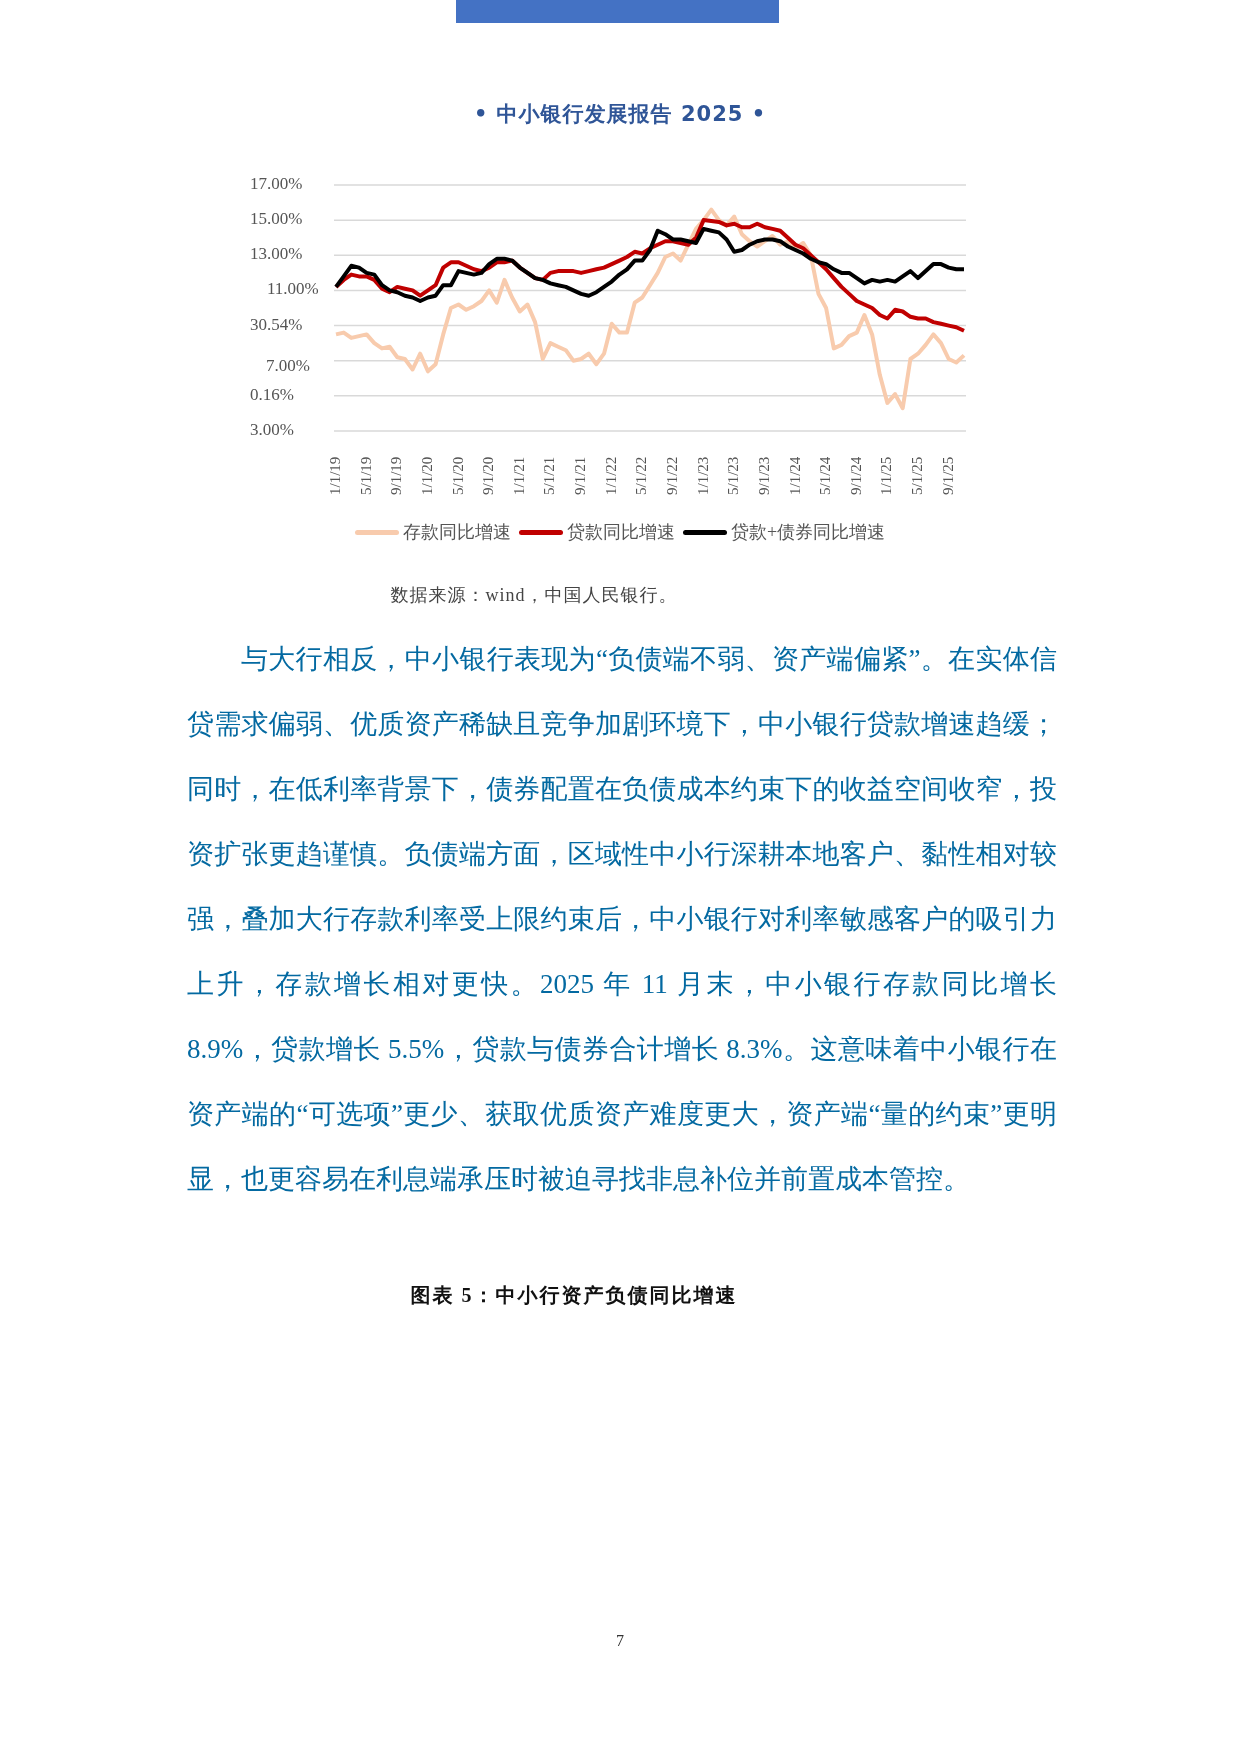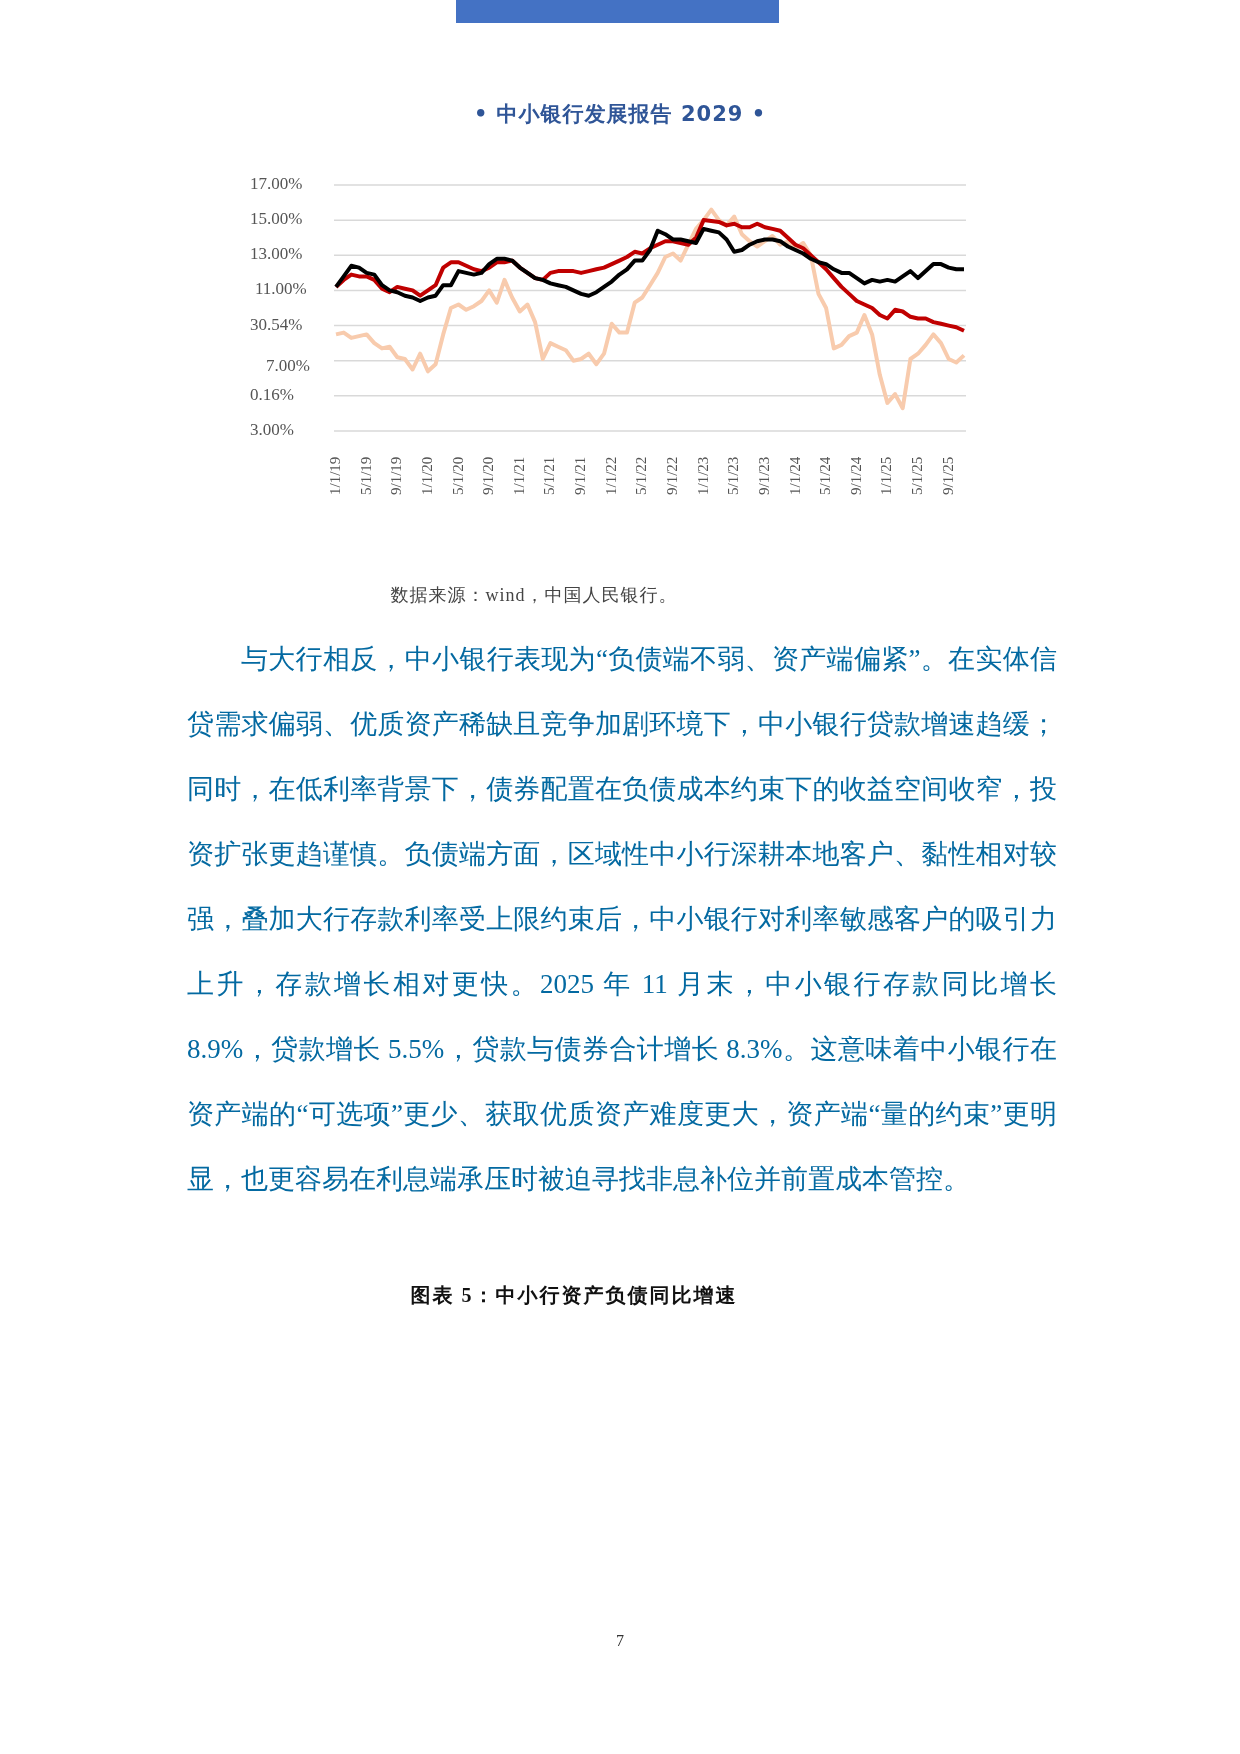--- a/index.html
+++ b/index.html
@@ -21,41 +21,41 @@
   .source { position:absolute; left:0; width:1068px; top:583px; text-align:center; font-size:18px; color:#444; letter-spacing:1px; }
   .body-text { position:absolute; left:187px; top:627px; width:870px; font-size:27px; line-height:65px; text-align:justify; color:#0369a1; }
   .body-text p { margin:0; text-indent:54px; }
   .figure-caption { position:absolute; left:0; width:1148px; top:1282px; text-align:center; font-size:20px; font-weight:bold; letter-spacing:2px; }
   .page-number { position:absolute; left:0; width:1240px; top:1632px; text-align:center; font-size:16px; color:#333; }
 </style>
 </head>
 <body>
 
 <div class="top-bar"></div>
-<div class="running-header">• 中小银行发展报告 2029 •</div>
+<div class="running-header">• 中小银行发展报告 2025 •</div>
 
 <div class="chart">
   <svg id="chart-svg" width="740" height="380">
       <line x1="84" x2="716" y1="20" y2="20" stroke="#d9d9d9" stroke-width="1.5"></line>
       <line x1="84" x2="716" y1="55.14285714285717" y2="55.14285714285717" stroke="#d9d9d9" stroke-width="1.5"></line>
       <line x1="84" x2="716" y1="90.28571428571428" y2="90.28571428571428" stroke="#d9d9d9" stroke-width="1.5"></line>
       <line x1="84" x2="716" y1="125.42857142857144" y2="125.42857142857144" stroke="#d9d9d9" stroke-width="1.5"></line>
       <line x1="84" x2="716" y1="160.57142857142858" y2="160.57142857142858" stroke="#d9d9d9" stroke-width="1.5"></line>
       <line x1="84" x2="716" y1="195.71428571428572" y2="195.71428571428572" stroke="#d9d9d9" stroke-width="1.5"></line>
       <line x1="84" x2="716" y1="230.85714285714286" y2="230.85714285714286" stroke="#d9d9d9" stroke-width="1.5"></line>
       <line x1="84" x2="716" y1="266" y2="266" stroke="#d9d9d9" stroke-width="1.5"></line>
       <polyline points="86.0,169.4 93.7,167.6 101.3,172.9 109.0,171.1 116.6,169.4 124.3,178.1 132.0,183.4 139.6,181.7 147.3,192.2 154.9,194.0 162.6,204.5 170.2,188.7 177.9,206.3 185.6,199.2 193.2,169.4 200.9,143.0 208.5,139.5 216.2,144.8 223.9,141.2 231.5,136.0 239.2,125.4 246.8,137.7 254.5,114.9 262.1,132.5 269.8,146.5 277.5,139.5 285.1,157.1 292.8,194.0 300.4,178.1 308.1,181.7 315.8,185.2 323.4,195.7 331.1,194.0 338.7,188.7 346.4,199.2 354.0,188.7 361.7,158.8 369.4,167.6 377.0,167.6 384.7,137.7 392.3,132.5 400.0,120.2 407.7,107.9 415.3,92.0 423.0,88.5 430.6,95.6 438.3,79.7 446.0,63.9 453.6,55.1 461.3,44.6 468.9,55.1 476.6,60.4 484.2,51.6 491.9,69.2 499.6,76.2 507.2,81.5 514.9,76.2 522.5,71.0 530.2,79.7 537.9,76.2 545.5,83.3 553.2,78.0 560.8,90.3 568.5,128.9 576.1,143.0 583.8,183.4 591.5,179.9 599.1,171.1 606.8,167.6 614.4,150.0 622.1,169.4 629.8,209.8 637.4,237.9 645.1,229.1 652.7,243.2 660.4,194.0 668.0,188.7 675.7,179.9 683.4,169.4 691.0,178.1 698.7,194.0 706.3,197.5 714.0,190.4" fill="none" stroke="#f8cbad" stroke-width="4" stroke-linejoin="round"></polyline>
       <polyline points="86.0,121.9 93.7,114.9 101.3,109.6 109.0,111.4 116.6,111.4 124.3,114.9 132.0,123.7 139.6,127.2 147.3,121.9 154.9,123.7 162.6,125.4 170.2,130.7 177.9,125.4 185.6,120.2 193.2,102.6 200.9,97.3 208.5,97.3 216.2,100.8 223.9,104.3 231.5,106.1 239.2,102.6 246.8,97.3 254.5,97.3 262.1,95.6 269.8,102.6 277.5,107.9 285.1,113.1 292.8,114.9 300.4,107.9 308.1,106.1 315.8,106.1 323.4,106.1 331.1,107.9 338.7,106.1 346.4,104.3 354.0,102.6 361.7,99.1 369.4,95.6 377.0,92.0 384.7,86.8 392.3,88.5 400.0,83.3 407.7,79.7 415.3,76.2 423.0,76.2 430.6,78.0 438.3,79.7 446.0,72.7 453.6,55.1 461.3,56.0 468.9,56.9 476.6,60.4 484.2,58.7 491.9,62.2 499.6,62.2 507.2,58.7 514.9,62.2 522.5,63.9 530.2,65.7 537.9,72.7 545.5,79.7 553.2,83.3 560.8,90.3 568.5,97.3 576.1,104.3 583.8,113.1 591.5,121.9 599.1,128.9 606.8,136.0 614.4,139.5 622.1,143.0 629.8,150.0 637.4,153.5 645.1,144.8 652.7,146.5 660.4,151.8 668.0,153.5 675.7,153.5 683.4,157.1 691.0,158.8 698.7,160.6 706.3,162.3 714.0,165.8" fill="none" stroke="#c00000" stroke-width="4" stroke-linejoin="round"></polyline>
       <polyline points="86.0,121.9 93.7,111.4 101.3,100.8 109.0,102.6 116.6,107.9 124.3,109.6 132.0,120.2 139.6,125.4 147.3,127.2 154.9,130.7 162.6,132.5 170.2,136.0 177.9,132.5 185.6,130.7 193.2,120.2 200.9,120.2 208.5,106.1 216.2,107.9 223.9,109.6 231.5,107.9 239.2,99.1 246.8,93.8 254.5,93.8 262.1,95.6 269.8,102.6 277.5,107.9 285.1,113.1 292.8,114.9 300.4,118.4 308.1,120.2 315.8,121.9 323.4,125.4 331.1,128.9 338.7,130.7 346.4,127.2 354.0,121.9 361.7,116.6 369.4,109.6 377.0,104.3 384.7,95.6 392.3,95.6 400.0,85.0 407.7,65.7 415.3,69.2 423.0,74.5 430.6,74.5 438.3,76.2 446.0,78.0 453.6,63.9 461.3,65.7 468.9,67.4 476.6,74.5 484.2,86.8 491.9,85.0 499.6,79.7 507.2,76.2 514.9,74.5 522.5,74.5 530.2,76.2 537.9,81.5 545.5,85.0 553.2,88.5 560.8,93.8 568.5,97.3 576.1,99.1 583.8,104.3 591.5,107.9 599.1,107.9 606.8,113.1 614.4,118.4 622.1,114.9 629.8,116.6 637.4,114.9 645.1,116.6 652.7,111.4 660.4,106.1 668.0,113.1 675.7,106.1 683.4,99.1 691.0,99.1 698.7,102.6 706.3,104.3 714.0,104.3" fill="none" stroke="#000000" stroke-width="4" stroke-linejoin="round"></polyline>
     </svg>
   <div id="ylabels">
       <div class="ylab" style="left: 0px; top: 9px;">17.00%</div>
       <div class="ylab" style="left: 0px; top: 44.1429px;">15.00%</div>
       <div class="ylab" style="left: 0px; top: 79.2857px;">13.00%</div>
-      <div class="ylab" style="left: 5px; top: 114.429px;">11.00%</div>
+      <div class="ylab" style="left: 17px; top: 114.429px;">11.00%</div>
       <div class="ylab" style="left: 0px; top: 149.571px;">30.54%</div>
       <div class="ylab" style="left: 16px; top: 184.714px; margin-top: 6px;">7.00%</div>
       <div class="ylab" style="left: 0px; top: 219.857px;">0.16%</div>
       <div class="ylab" style="left: 0px; top: 255px;">3.00%</div>
     </div>
   <div id="xlabels">
       <div class="xlab" style="left: 77px; top: 330px;">1/1/19</div>
       <div class="xlab" style="left: 107.634px; top: 330px;">5/1/19</div>
       <div class="xlab" style="left: 138.268px; top: 330px;">9/1/19</div>
       <div class="xlab" style="left: 168.902px; top: 330px;">1/1/20</div>
@@ -70,20 +70,34 @@
       <div class="xlab" style="left: 444.61px; top: 330px;">1/1/23</div>
       <div class="xlab" style="left: 475.244px; top: 330px;">5/1/23</div>
       <div class="xlab" style="left: 505.878px; top: 330px;">9/1/23</div>
       <div class="xlab" style="left: 536.512px; top: 330px;">1/1/24</div>
       <div class="xlab" style="left: 567.146px; top: 330px;">5/1/24</div>
       <div class="xlab" style="left: 597.78px; top: 330px;">9/1/24</div>
       <div class="xlab" style="left: 628.415px; top: 330px;">1/1/25</div>
       <div class="xlab" style="left: 659.049px; top: 330px;">5/1/25</div>
       <div class="xlab" style="left: 689.683px; top: 330px;">9/1/25</div>
     </div>
+  <div class="legend">
+    <span class="legend-item">
+      <span class="legend-swatch" style="background:#f8cbad"></span>
+      <span>存款同比增速</span>
+    </span>
+    <span class="legend-item">
+      <span class="legend-swatch" style="background:#c00000"></span>
+      <span>贷款同比增速</span>
+    </span>
+    <span class="legend-item">
+      <span class="legend-swatch" style="background:#000000"></span>
+      <span>贷款+债券同比增速</span>
+    </span>
+  </div>
 </div>
 
 <div class="source">数据来源：wind，中国人民银行。</div>
 
 <div class="body-text">
   <p>与大行相反，中小银行表现为“负债端不弱、资产端偏紧”。在实体信贷需求偏弱、优质资产稀缺且竞争加剧环境下，中小银行贷款增速趋缓；同时，在低利率背景下，债券配置在负债成本约束下的收益空间收窄，投资扩张更趋谨慎。负债端方面，区域性中小行深耕本地客户、黏性相对较强，叠加大行存款利率受上限约束后，中小银行对利率敏感客户的吸引力上升，存款增长相对更快。2025 年 11 月末，中小银行存款同比增长 8.9%，贷款增长 5.5%，贷款与债券合计增长 8.3%。这意味着中小银行在资产端的“可选项”更少、获取优质资产难度更大，资产端“量的约束”更明显，也更容易在利息端承压时被迫寻找非息补位并前置成本管控。</p>
 </div>
 
 <div class="figure-caption">图表 5：中小行资产负债同比增速</div>
 <div class="page-number">7</div>

